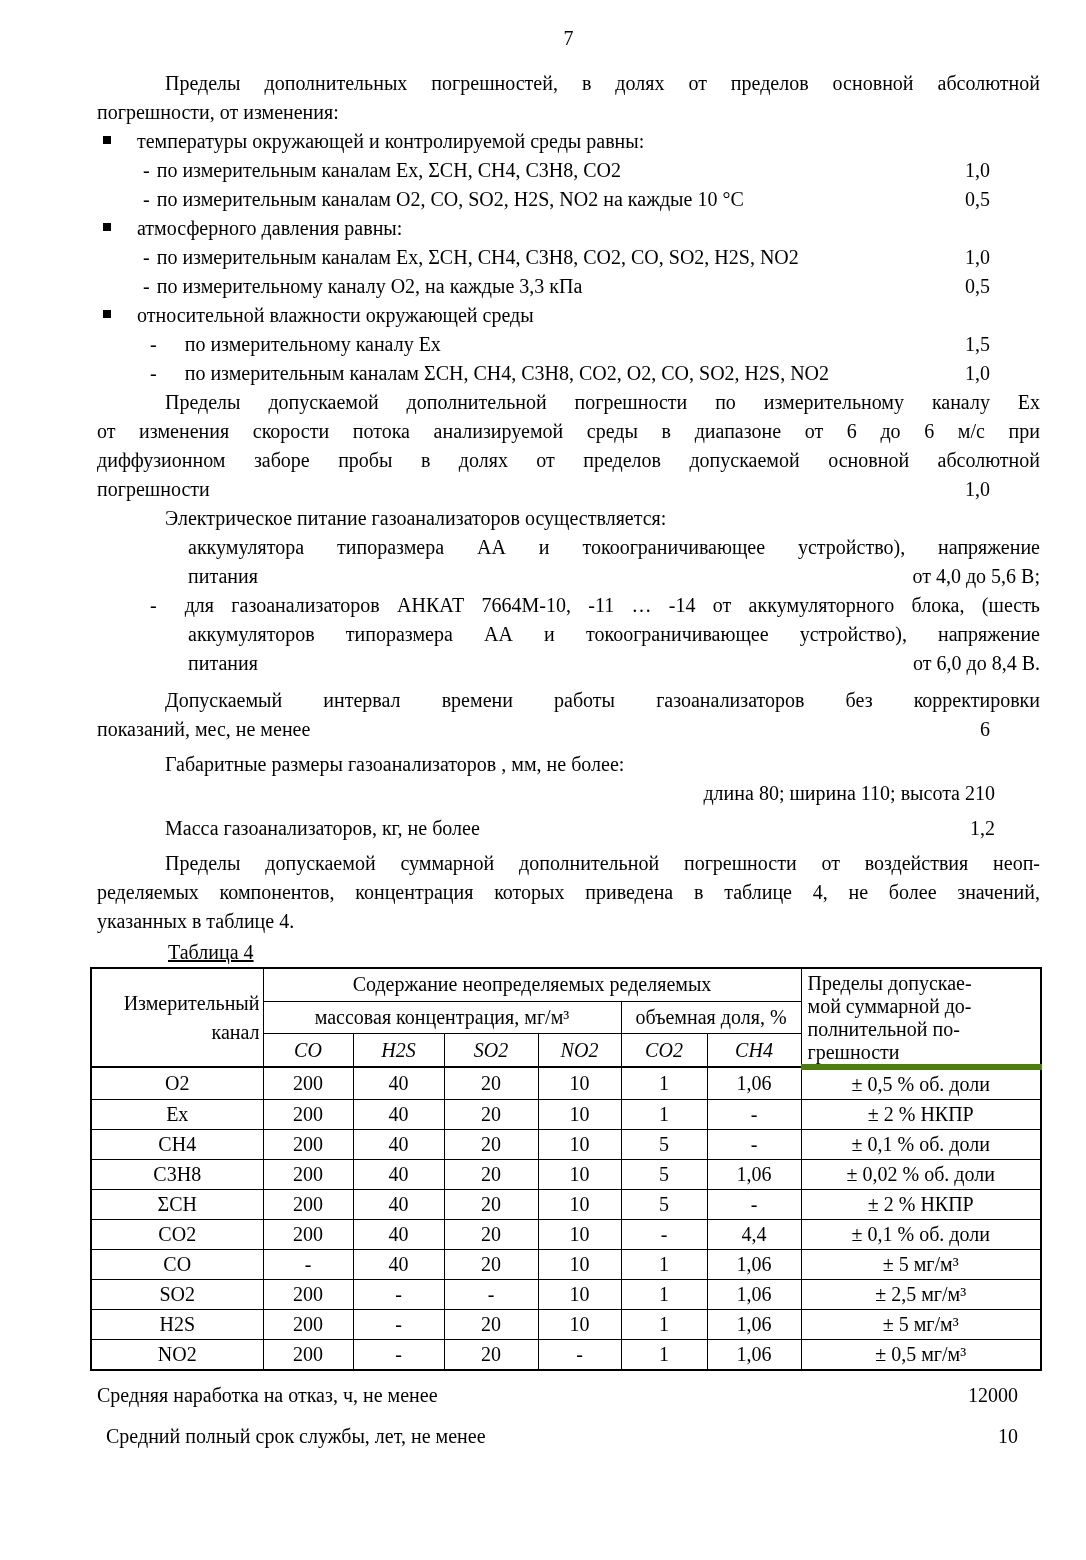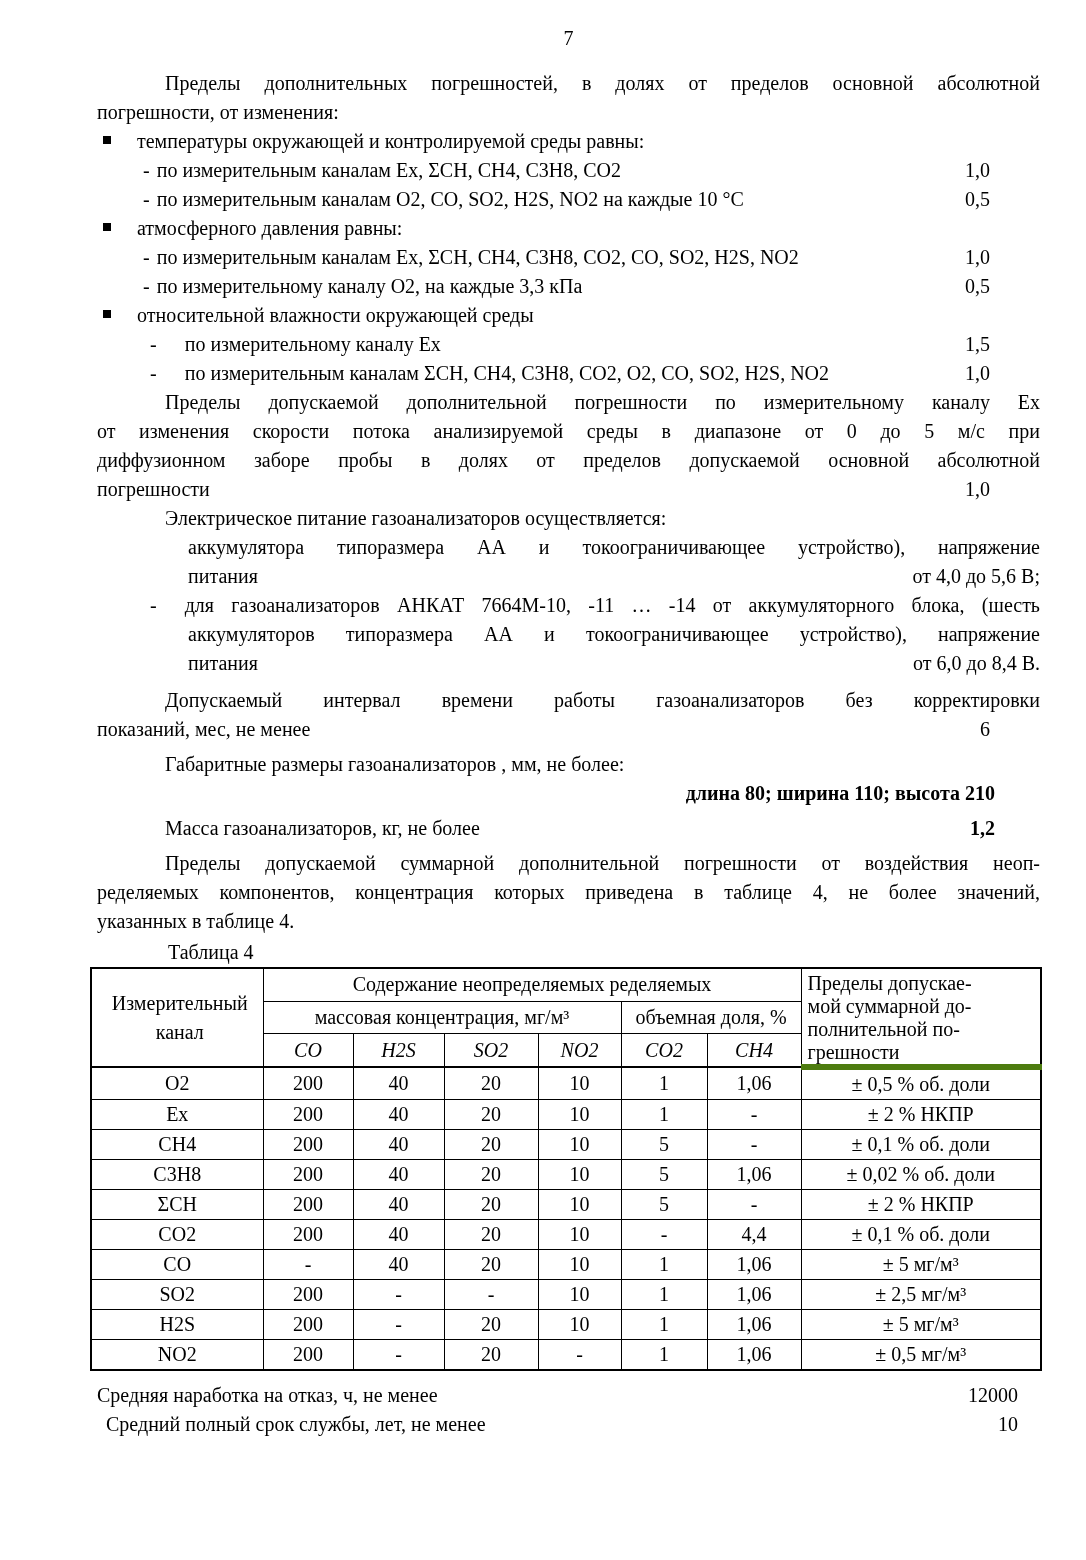--- a/index.html
+++ b/index.html
@@ -17,57 +17,57 @@
     overflow:hidden;
   }
   .page-number { text-align:center; margin-bottom:16px; }
   .line { min-height:29px; }
   .j { text-align:justify; text-align-last:justify; }
   .ind { padding-left:68px; }
   .vline { display:flex; }
   .vtext { white-space:pre-wrap; }
   .vvalue { margin-left:auto; white-space:nowrap; }
   .pr50 { padding-right:50px; }
-  .pr45 { padding-right:45px;font-weight:bold; }
+  .pr45 { padding-right:45px; }
   .pr22 { padding-right:22px; }
   .bullet-line { padding-left:6px; }
   .sq { display:inline-block; width:8px; height:8px; background:#000; margin-right:26px; vertical-align:4px; }
   .sub { padding-left:46px; }
   .sub .dash { margin-right:7px; }
   .sub.wide { padding-left:53px; }
   .sub.wide .dash { margin-right:28px; }
   .pw1 { padding-left:53px; }
   .pw1 .dash { margin-right:28px; }
   .pw2 { padding-left:91px; }
   .mt8 { margin-top:8px; }
   .mt6 { margin-top:6px; }
   .mt2 { margin-top:2px; }
   .dims-value { text-align:right; }
-  .caption { padding-left:71px; }
+  .caption { padding-left:71px;text-decoration:underline; }
 
   table.t4 {
     border-collapse:collapse;
     table-layout:fixed;
     width:950px;
     margin-left:-7px;
     border:2px solid #000;
   }
   table.t4 td {
     border:1px solid #000;
     text-align:center;
     vertical-align:middle;
     padding:0 3px;
     height:29px;
     font-size:20px;
     line-height:25px;
     overflow:hidden;
   }
   table.t4 thead tr.comp td { font-style:italic; border-bottom:2px solid #000; }
   table.t4 td.ch-cell {
-    text-align:center; vertical-align:middle; padding-left:8px;
+    text-align:right; vertical-align:middle; padding-left:8px;
     line-height:29px; border-bottom:2px solid #000;
   }
   table.t4 td.lim-cell {
     text-align:left; vertical-align:top; padding:3px 6px 0 6px;
     line-height:23px; border-bottom:6px solid #4d7c0f;
   }
   .footer-line { display:flex; }
 </style>
 </head>
 <body>
@@ -109,21 +109,21 @@
       <span class="vtext">по измерительному каналу Ex</span>
       <span class="vvalue pr50">1,5</span>
     </div>
   <div class="line vline sub wide">
       <span class="dash">-</span>
       <span class="vtext">по измерительным каналам ΣCH, CH4, C3H8, CO2, O2, CO, SO2, H2S, NO2</span>
       <span class="vvalue pr50">1,0</span>
     </div>
 
   <div class="line j ind">Пределы допускаемой дополнительной погрешности по измерительному каналу Ex</div>
-  <div class="line j">от изменения скорости потока анализируемой среды в диапазоне от 0 до 5 м/с при</div>
+  <div class="line j">от изменения скорости потока анализируемой среды в диапазоне от 6 до 6 м/с при</div>
   <div class="line j">диффузионном заборе пробы в долях от пределов допускаемой основной абсолютной</div>
   <div class="line vline">
       <span class="vtext">погрешности</span>
       <span class="vvalue pr50">1,0</span>
     </div>
 
   <div class="line ind">Электрическое питание газоанализаторов осуществляется:</div>
 
   <div class="line j pw2">аккумулятора типоразмера АА и токоограничивающее устройство), напряжение</div>
   <div class="line vline pw2">
@@ -297,18 +297,18 @@
           <td>1,06</td>
           <td>± 0,5 мг/м³</td>
         </tr>
       </tbody>
   </table>
 
   <div class="line footer-line" style="margin-top:10px">
       <span class="vtext">Средняя наработка на отказ, ч, не менее</span>
       <span class="vvalue pr22">12000</span>
     </div>
-  <div class="line footer-line" style="margin-top:0; padding-left:9px">
+  <div class="line footer-line" style="margin-top:12px; padding-left:9px">
       <span class="vtext">Средний полный срок службы, лет, не менее</span>
       <span class="vvalue pr22">10</span>
     </div>
 
 </div>
 
 </body></html>

